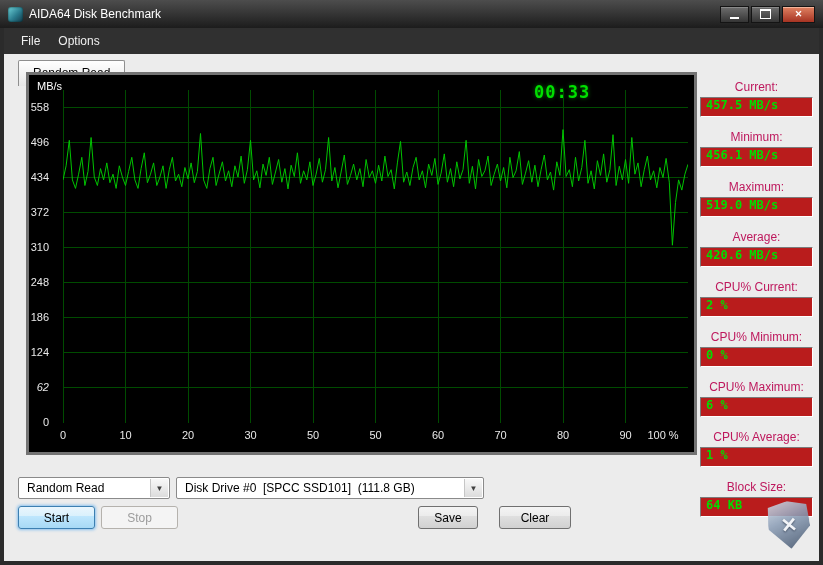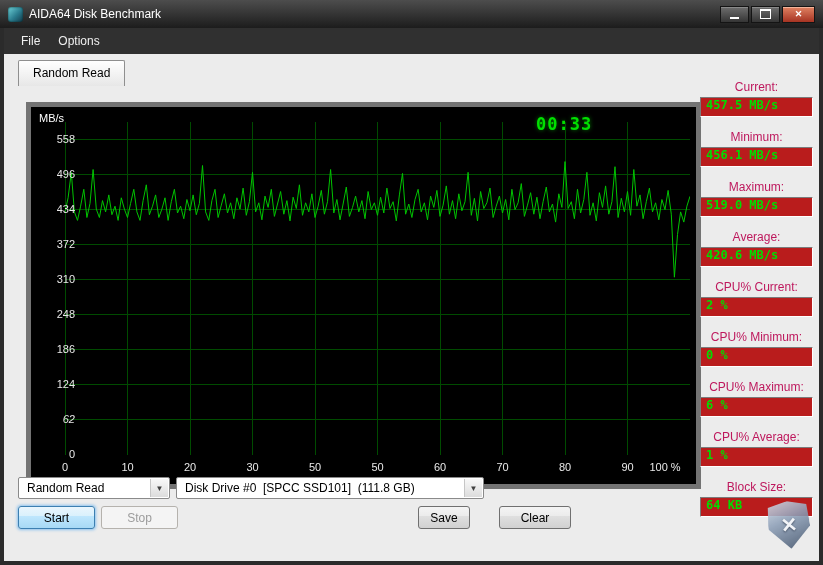--- a/index.html
+++ b/index.html
@@ -29,28 +29,28 @@
   .menu-item{color:#f0f0f0;font-size:12px;padding:3px 9px;cursor:default;}
 
   
   .client{position:absolute;left:4px;right:4px;top:54px;bottom:4px;background:#ececec;}
 
   .tab{position:absolute;left:14px;top:6px;height:25px;line-height:25px;padding:0 14px;
     background:linear-gradient(#ffffff,#f1f1f1 60%,#e7e7e7);border:1px solid #8f8f8f;border-bottom:none;
     border-radius:2px 2px 0 0;font-size:12px;color:#000;}
 
   
-  .chart-frame{position:absolute;left:22px;top:48px;width:665px;height:377px;
-    background:#000;border:5px solid #737373;box-sizing:content-box;}
+  .chart-frame{position:absolute;left:22px;top:18px;width:665px;height:377px;
+    background:#000;border:3px solid #737373;box-sizing:content-box;}
   .chart-ylabel{position:absolute;left:8px;top:5px;color:#fff;font-size:11px;}
   .chart-timer{position:absolute;left:505px;top:7px;color:#00e000;
     font:bold 17px "DejaVu Sans Mono",monospace;letter-spacing:1px;
     text-shadow:0 0 4px #007800;}
   #chart-svg{position:absolute;left:34px;top:15px;width:625px;height:333px;}
-  .ytick{position:absolute;left:0;width:44px;text-align:right;font-size:11px;color:#e8e8e8;}
+  .ytick{position:absolute;left:0;width:20px;text-align:right;font-size:11px;color:#e8e8e8;}
   .xtick{position:absolute;top:354px;width:44px;text-align:center;font-size:11px;color:#e8e8e8;}
 
   
   .stats{position:absolute;left:696px;top:26px;width:113px;}
   .stat{margin-bottom:13px;}
   .stat.gap{}
   .stat-label{font-size:12px;color:#be185d;margin-bottom:3px;text-align:center;}
   .stat-value{height:20px;line-height:18px;background:#b91c1c;color:#00dd00;
     font:bold 12px "DejaVu Sans Mono",monospace;padding-left:5px;box-sizing:border-box;
     border:1px solid;border-color:#7a7a7a #ffffff #ffffff #7a7a7a;}
@@ -212,21 +212,21 @@
       <span class="combo-label">Random Read</span>
       <span class="combo-arrow">▼</span>
     </div>
     <div class="combo" style="left:172px;top:423px;width:308px;">
       <span class="combo-label">Disk Drive #0  [SPCC SSD101]  (111.8 GB)</span>
       <span class="combo-arrow">▼</span>
     </div>
 
     <button class="btn primary" style="left:14px;top:452px;width:77px;">Start</button>
     <button class="btn disabled" style="left:97px;top:452px;width:77px;">Stop</button>
-    <button class="btn" style="left:414px;top:452px;width:52px;">Save</button>
+    <button class="btn" style="left:414px;top:452px;width:60px;">Save</button>
     <button class="btn" style="left:495px;top:452px;width:72px;">Clear</button>
 
     <div class="watermark">
       <div class="wm-shield">
           <span class="wm-x">✕</span>
         </div>
     </div>
 
   </div>
 </div>

